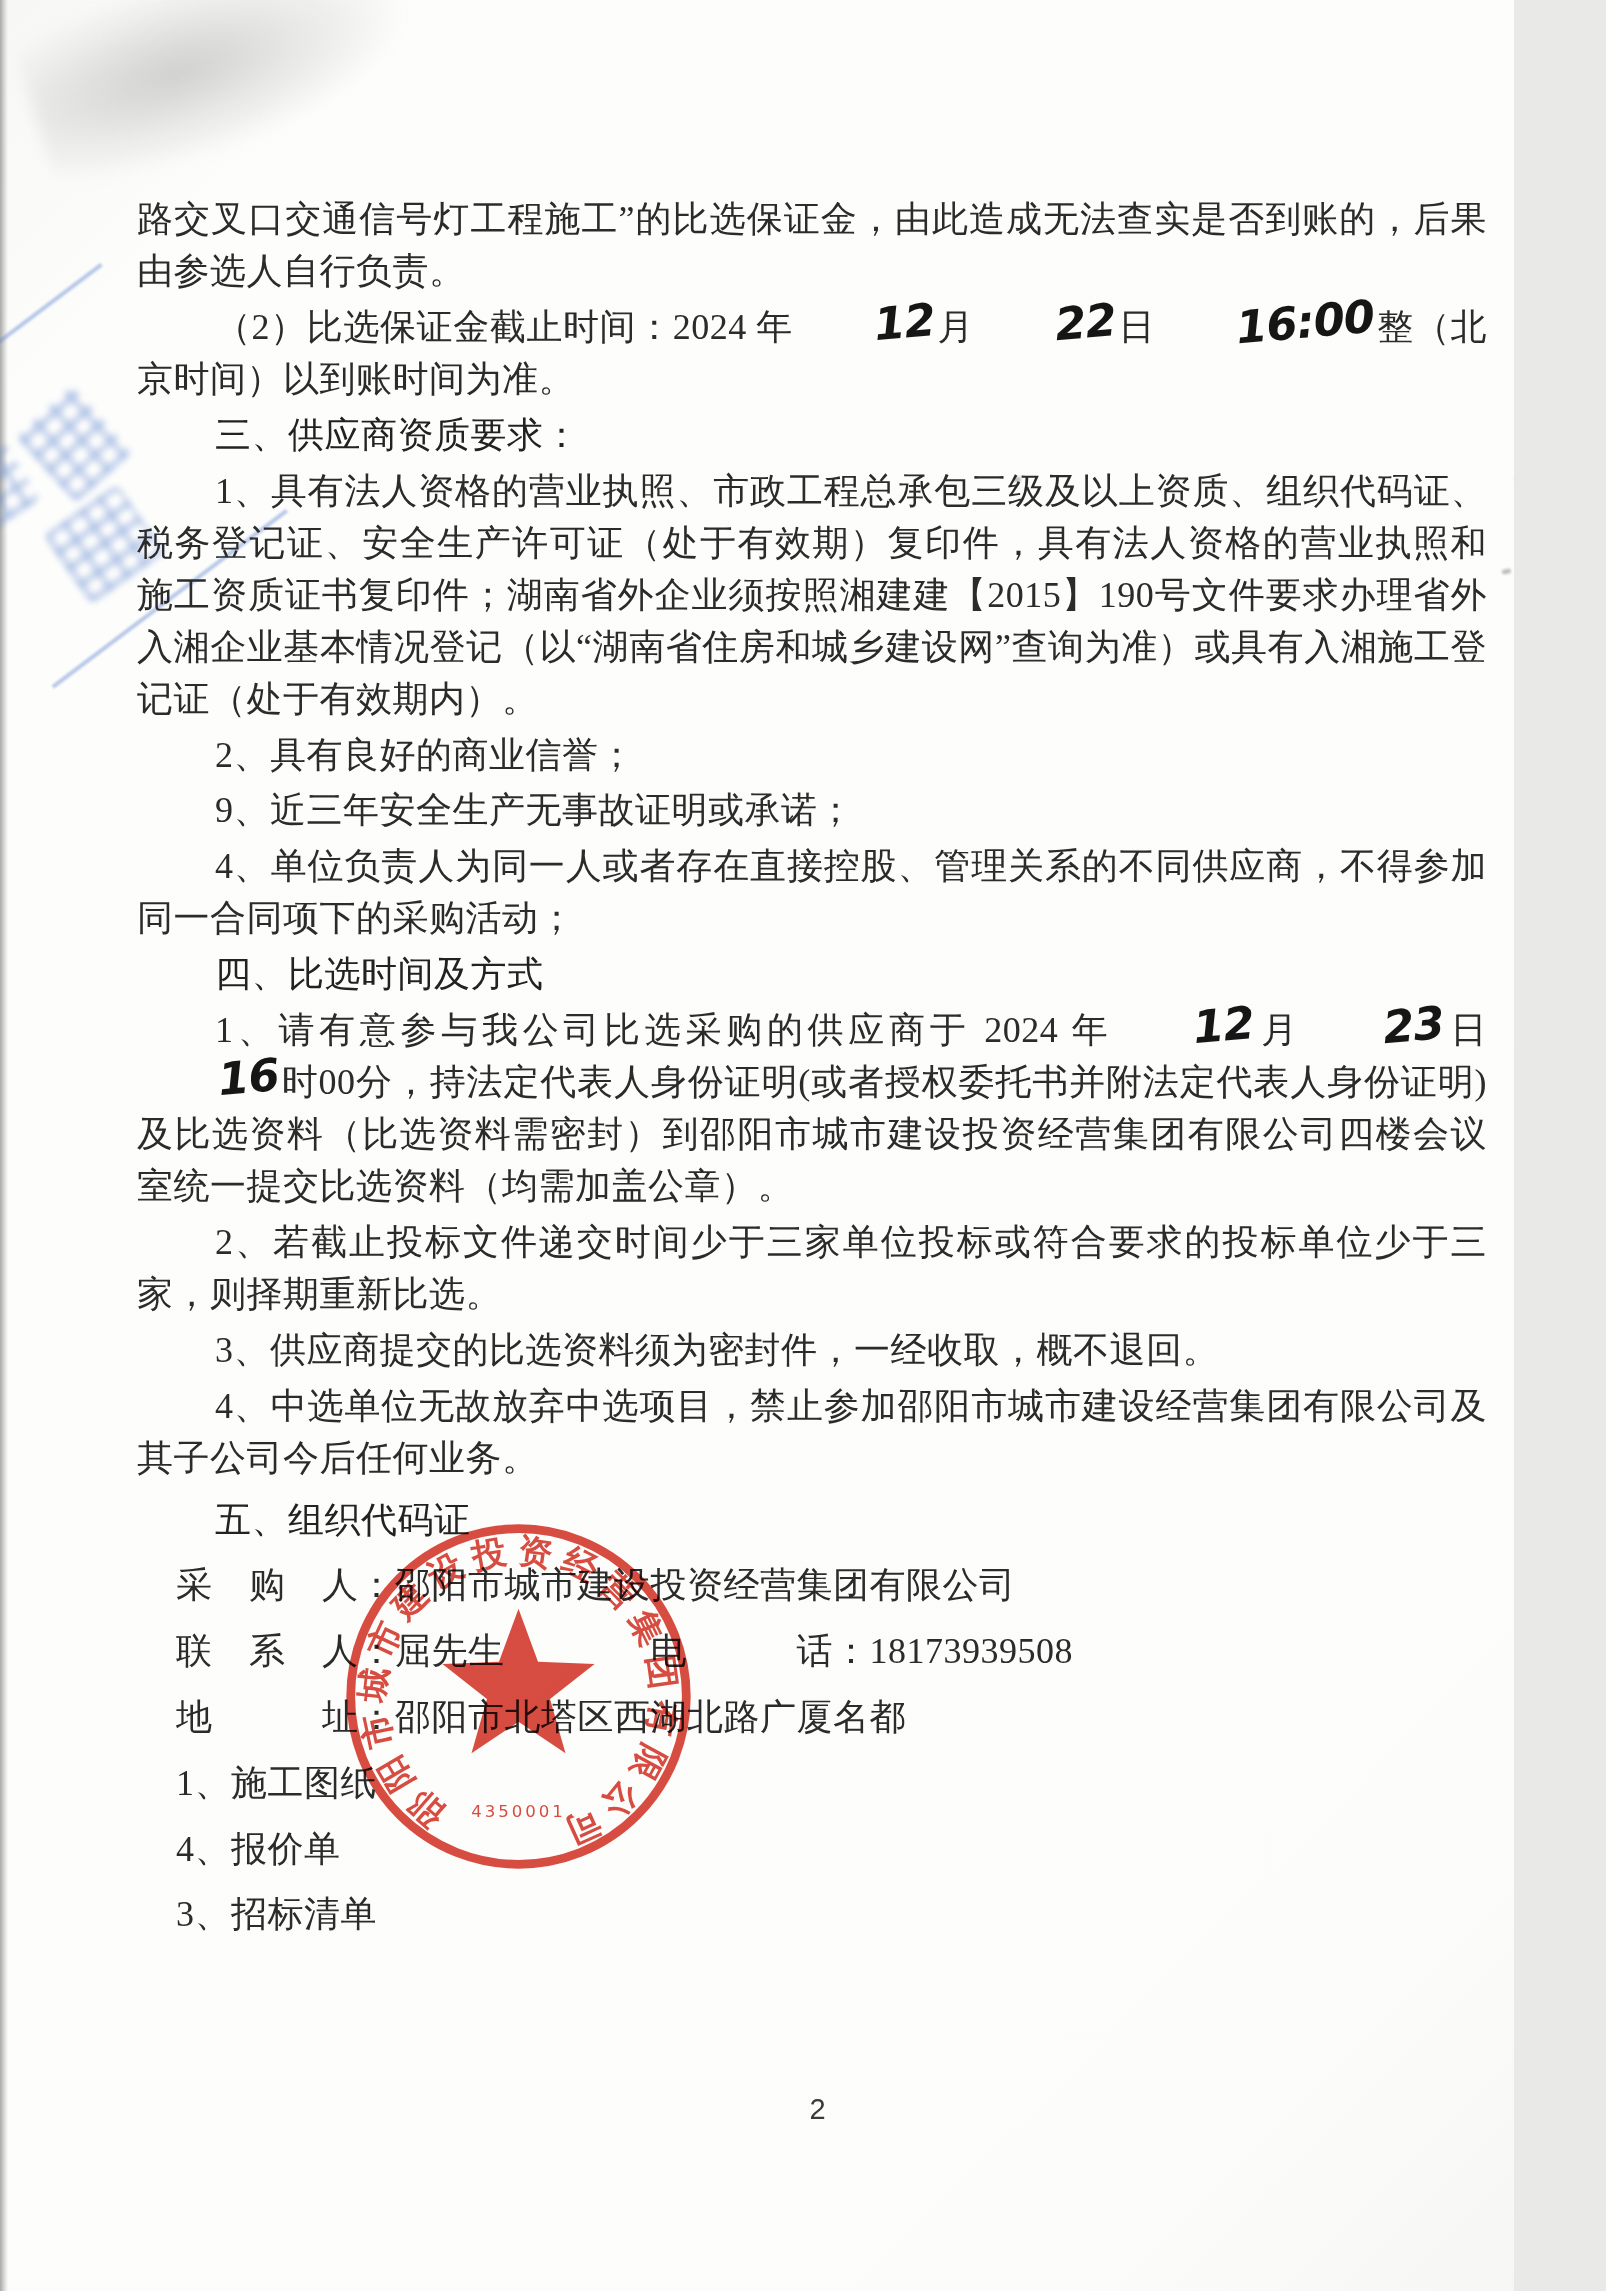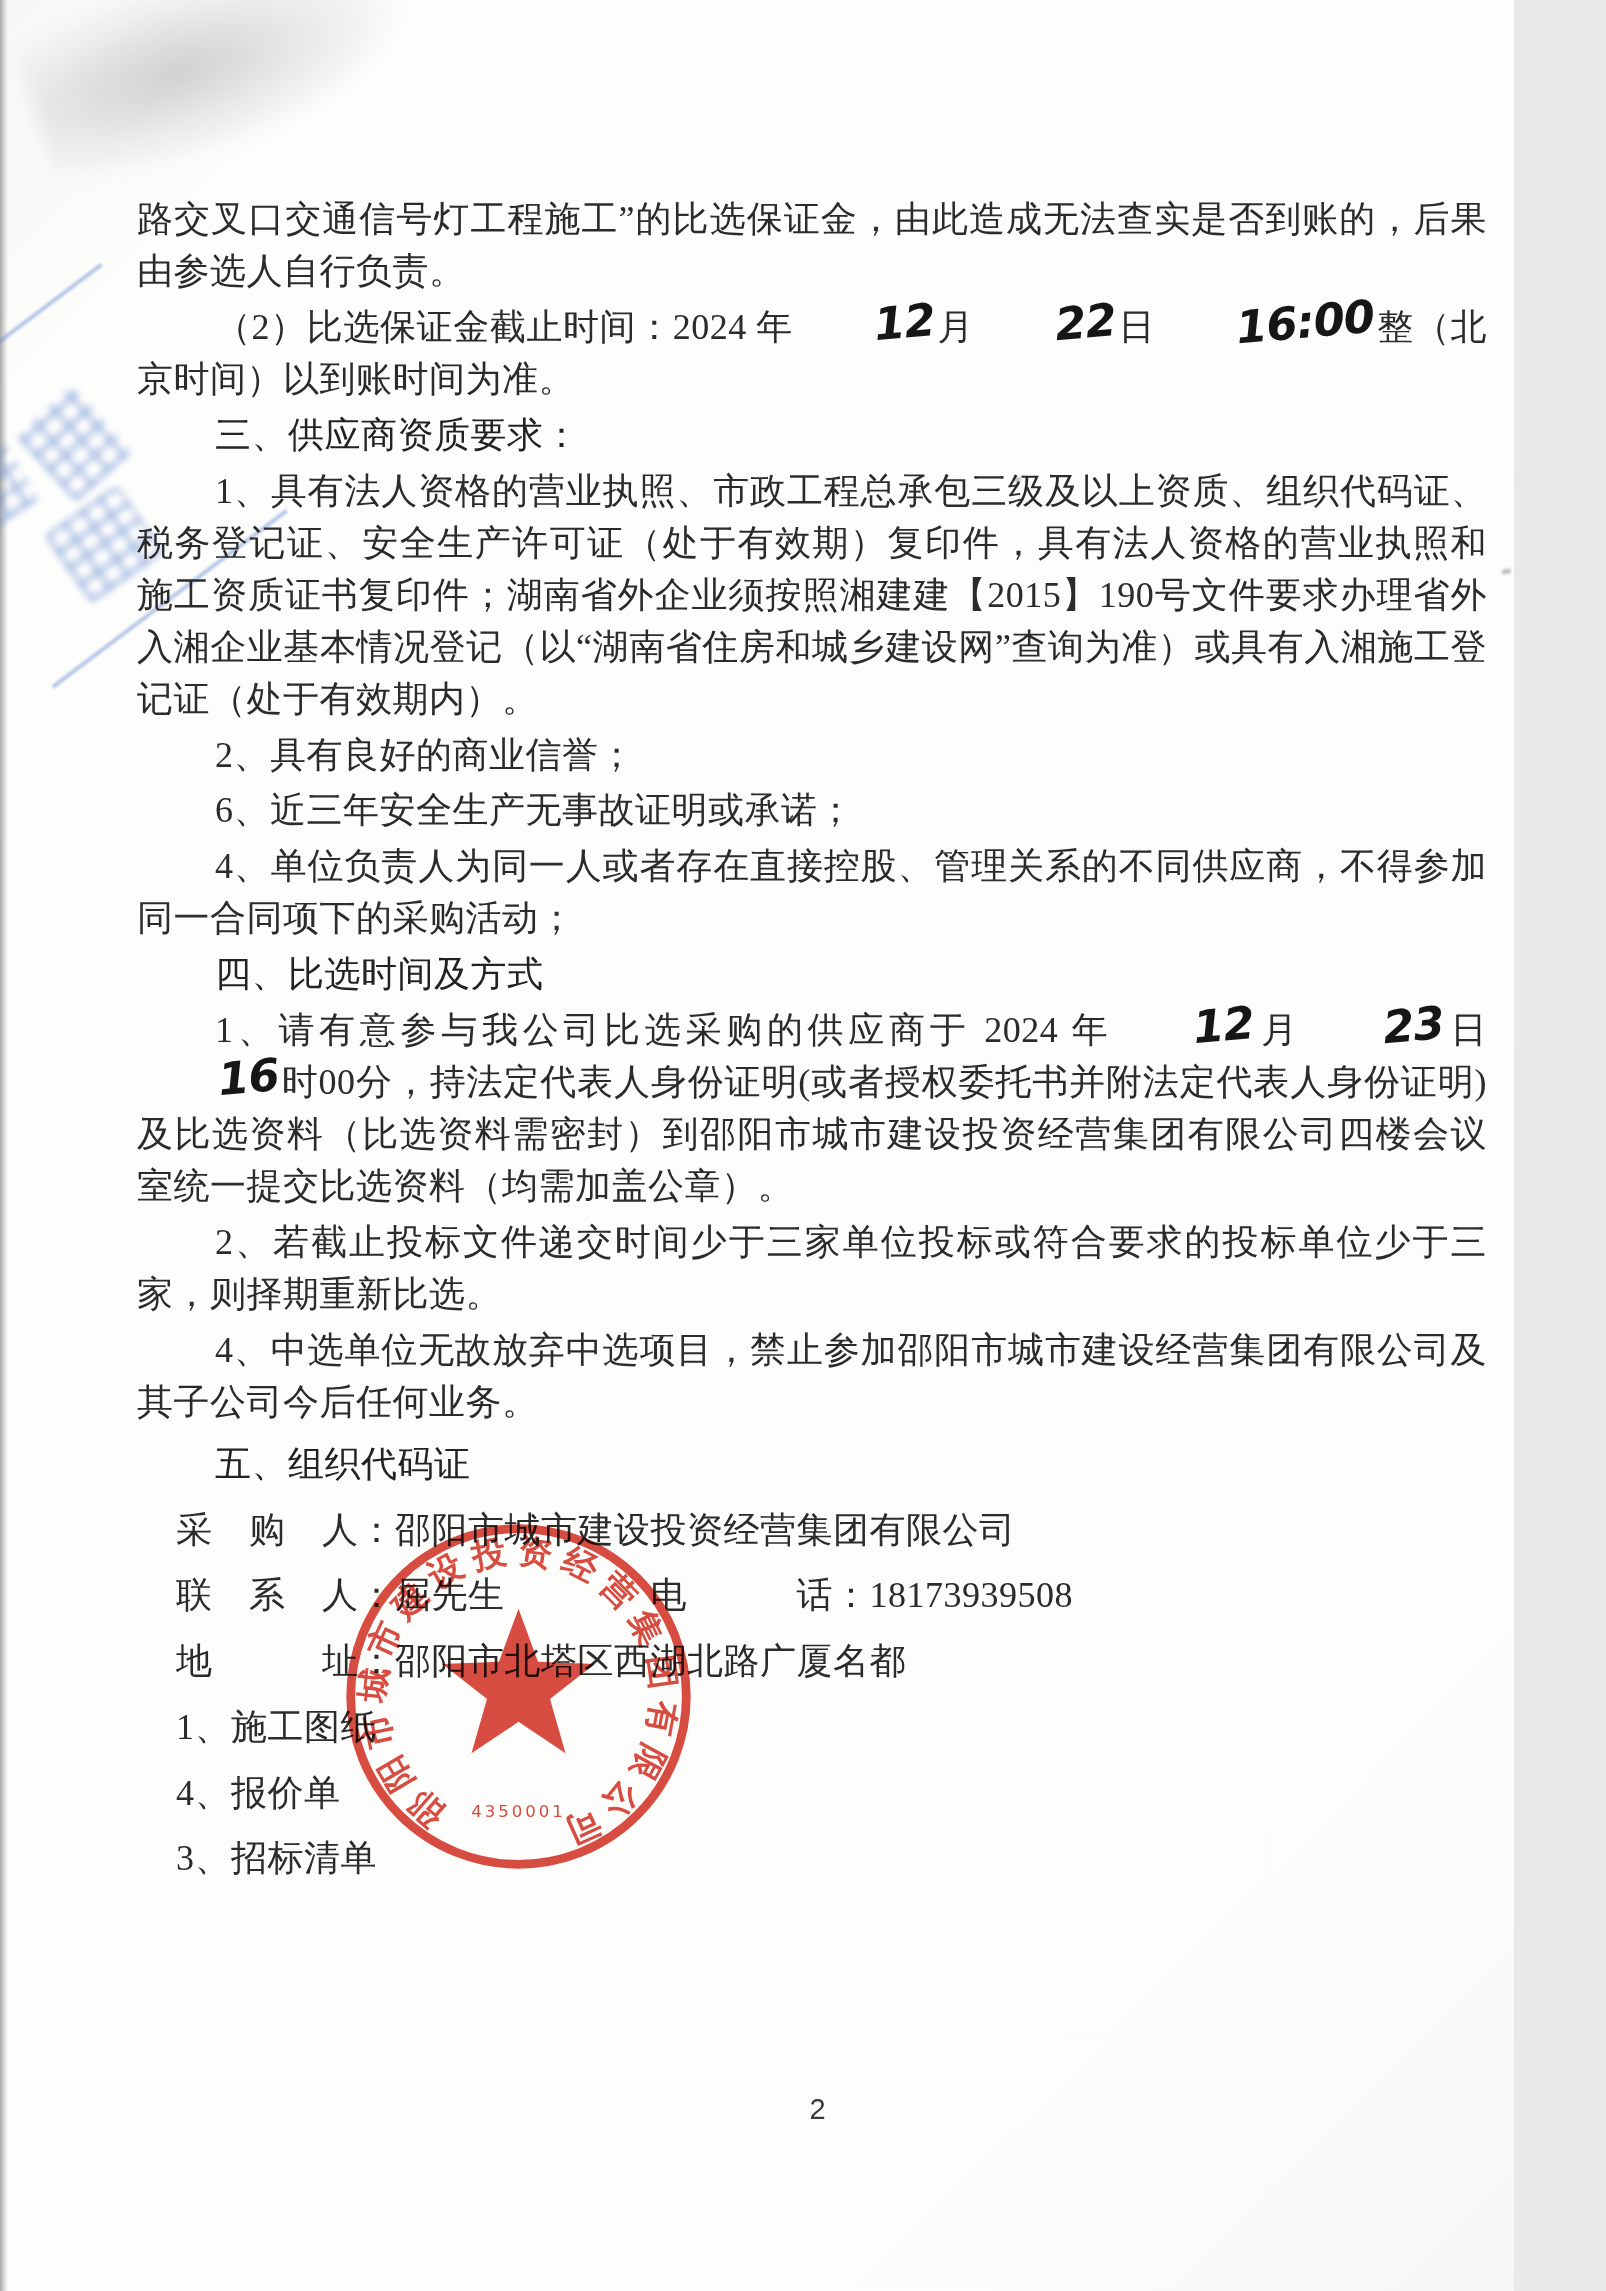--- a/index.html
+++ b/index.html
@@ -84,25 +84,26 @@
     <div class="glyph g3"></div>
     <div class="bar bottom"></div>
   </div>
 
   <div class="content">
       <p class="para indent-0"><span>路交叉口交通信号灯工程施工”的比选保证金，由此造成无法查实是否到账的，后果由参选人自行负责。</span></p>
       <p class="para indent-2"><span>（2）比选保证金截止时间：2024 年</span><span class="hw">12</span><span>月</span><span class="hw">22</span><span>日</span><span class="hw">16:00</span><span>整（北京时间）以到账时间为准。</span></p>
       <p class="para indent-2 bold"><span>三、供应商资质要求：</span></p>
       <p class="para indent-2"><span>1、具有法人资格的营业执照、市政工程总承包三级及以上资质、组织代码证、税务登记证、安全生产许可证（处于有效期）复印件，具有法人资格的营业执照和施工资质证书复印件；湖南省外企业须按照湘建建【2015】190号文件要求办理省外入湘企业基本情况登记（以“湖南省住房和城乡建设网”查询为准）或具有入湘施工登记证（处于有效期内）。</span></p>
       <p class="para indent-2"><span>2、具有良好的商业信誉；</span></p>
-      <p class="para indent-2"><span>6、近三年安全生产无事故证明或承诺；</span></p>
+      <p class="para indent-2"><span>9、近三年安全生产无事故证明或承诺；</span></p>
       <p class="para indent-2"><span>4、单位负责人为同一人或者存在直接控股、管理关系的不同供应商，不得参加同一合同项下的采购活动；</span></p>
       <p class="para indent-2 bold"><span>四、比选时间及方式</span></p>
       <p class="para indent-2"><span>1、请有意参与我公司比选采购的供应商于  2024  年</span><span class="hw">12</span><span>月</span><span class="hw">23</span><span>日</span><span class="hw">16</span><span>时00分，持法定代表人身份证明(或者授权委托书并附法定代表人身份证明)及比选资料（比选资料需密封）到邵阳市城市建设投资经营集团有限公司四楼会议室统一提交比选资料（均需加盖公章）。</span></p>
       <p class="para indent-2"><span>2、若截止投标文件递交时间少于三家单位投标或符合要求的投标单位少于三家，则择期重新比选。</span></p>
+      <p class="para indent-2"><span>3、供应商提交的比选资料须为密封件，一经收取，概不退回。</span></p>
       <p class="para indent-2"><span>4、中选单位无故放弃中选项目，禁止参加邵阳市城市建设经营集团有限公司及其子公司今后任何业务。</span></p>
       <p class="para indent-2 bold wide"><span>五、组织代码证</span></p>
       <p class="para indent-1 wide"><span>采　购　人：邵阳市城市建设投资经营集团有限公司</span></p>
       <p class="para indent-1 wide"><span>联　系　人：屈先生　　　　电　　　话：18173939508</span></p>
       <p class="para indent-1 wide"><span>地　　　址：邵阳市北塔区西湖北路广厦名都</span></p>
       <p class="para indent-1 wide"><span>1、施工图纸</span></p>
       <p class="para indent-1 wide"><span>4、报价单</span></p>
       <p class="para indent-1 wide"><span>3、招标清单</span></p>
     </div>
 

